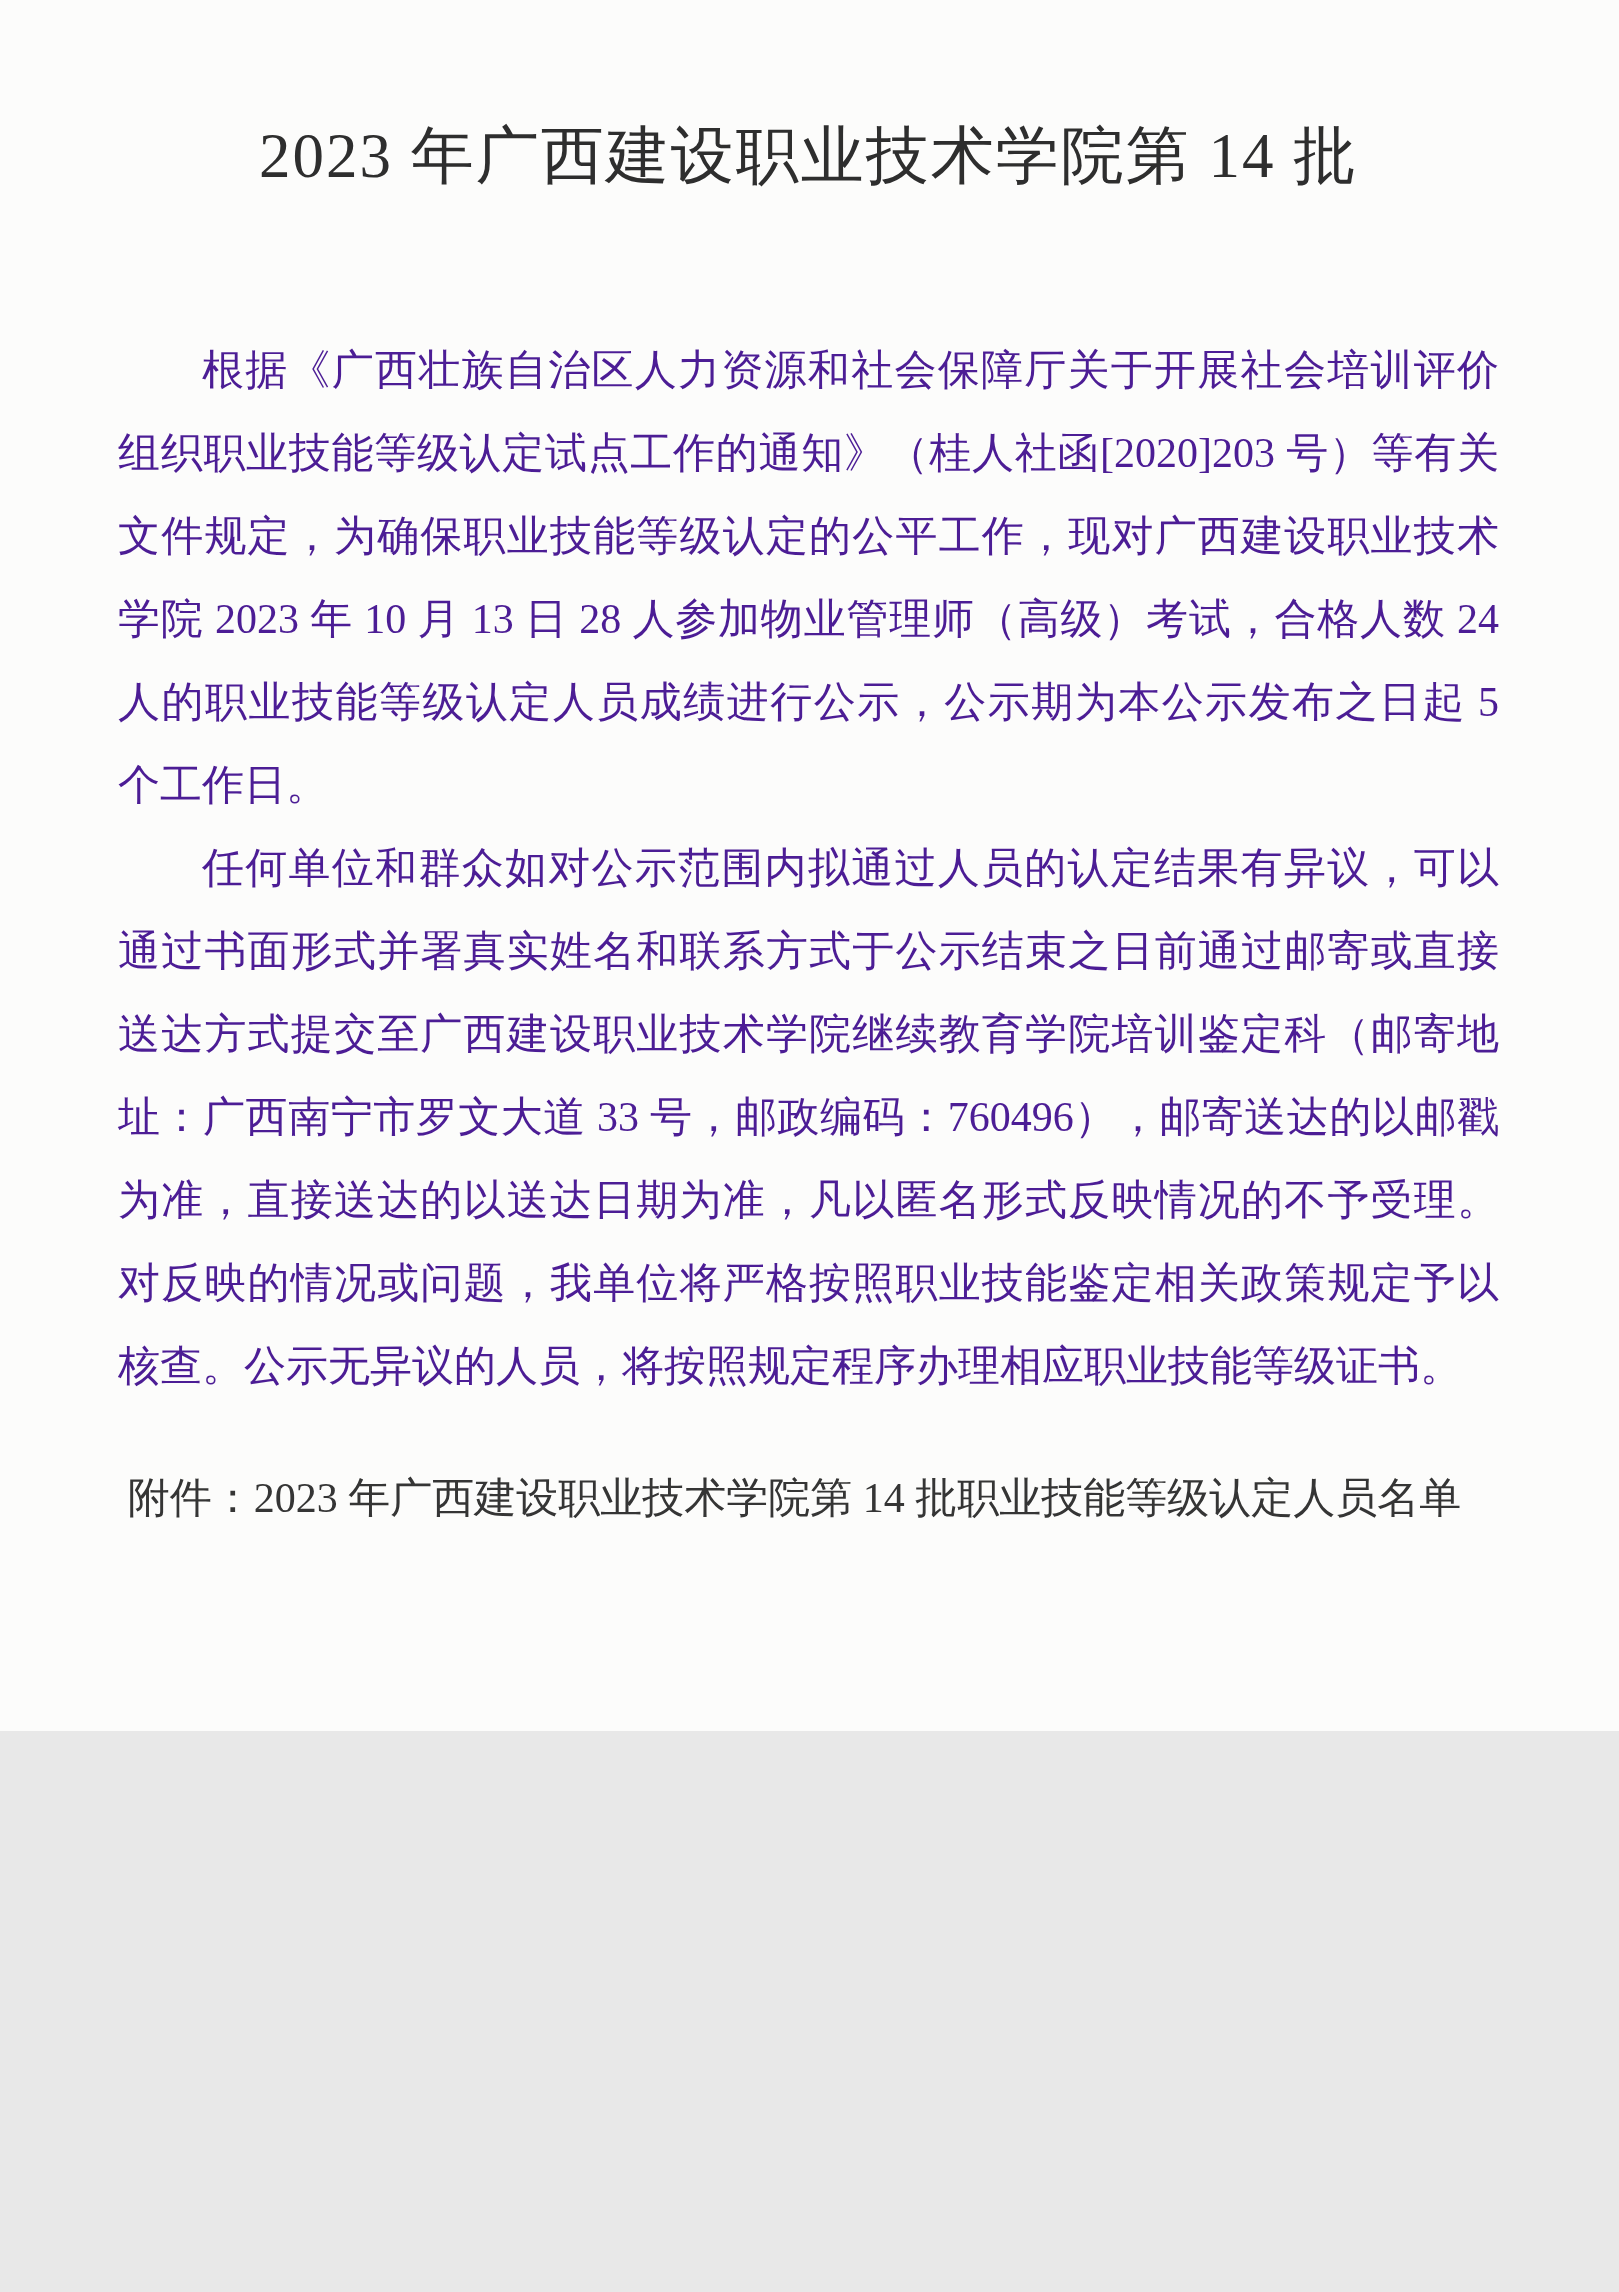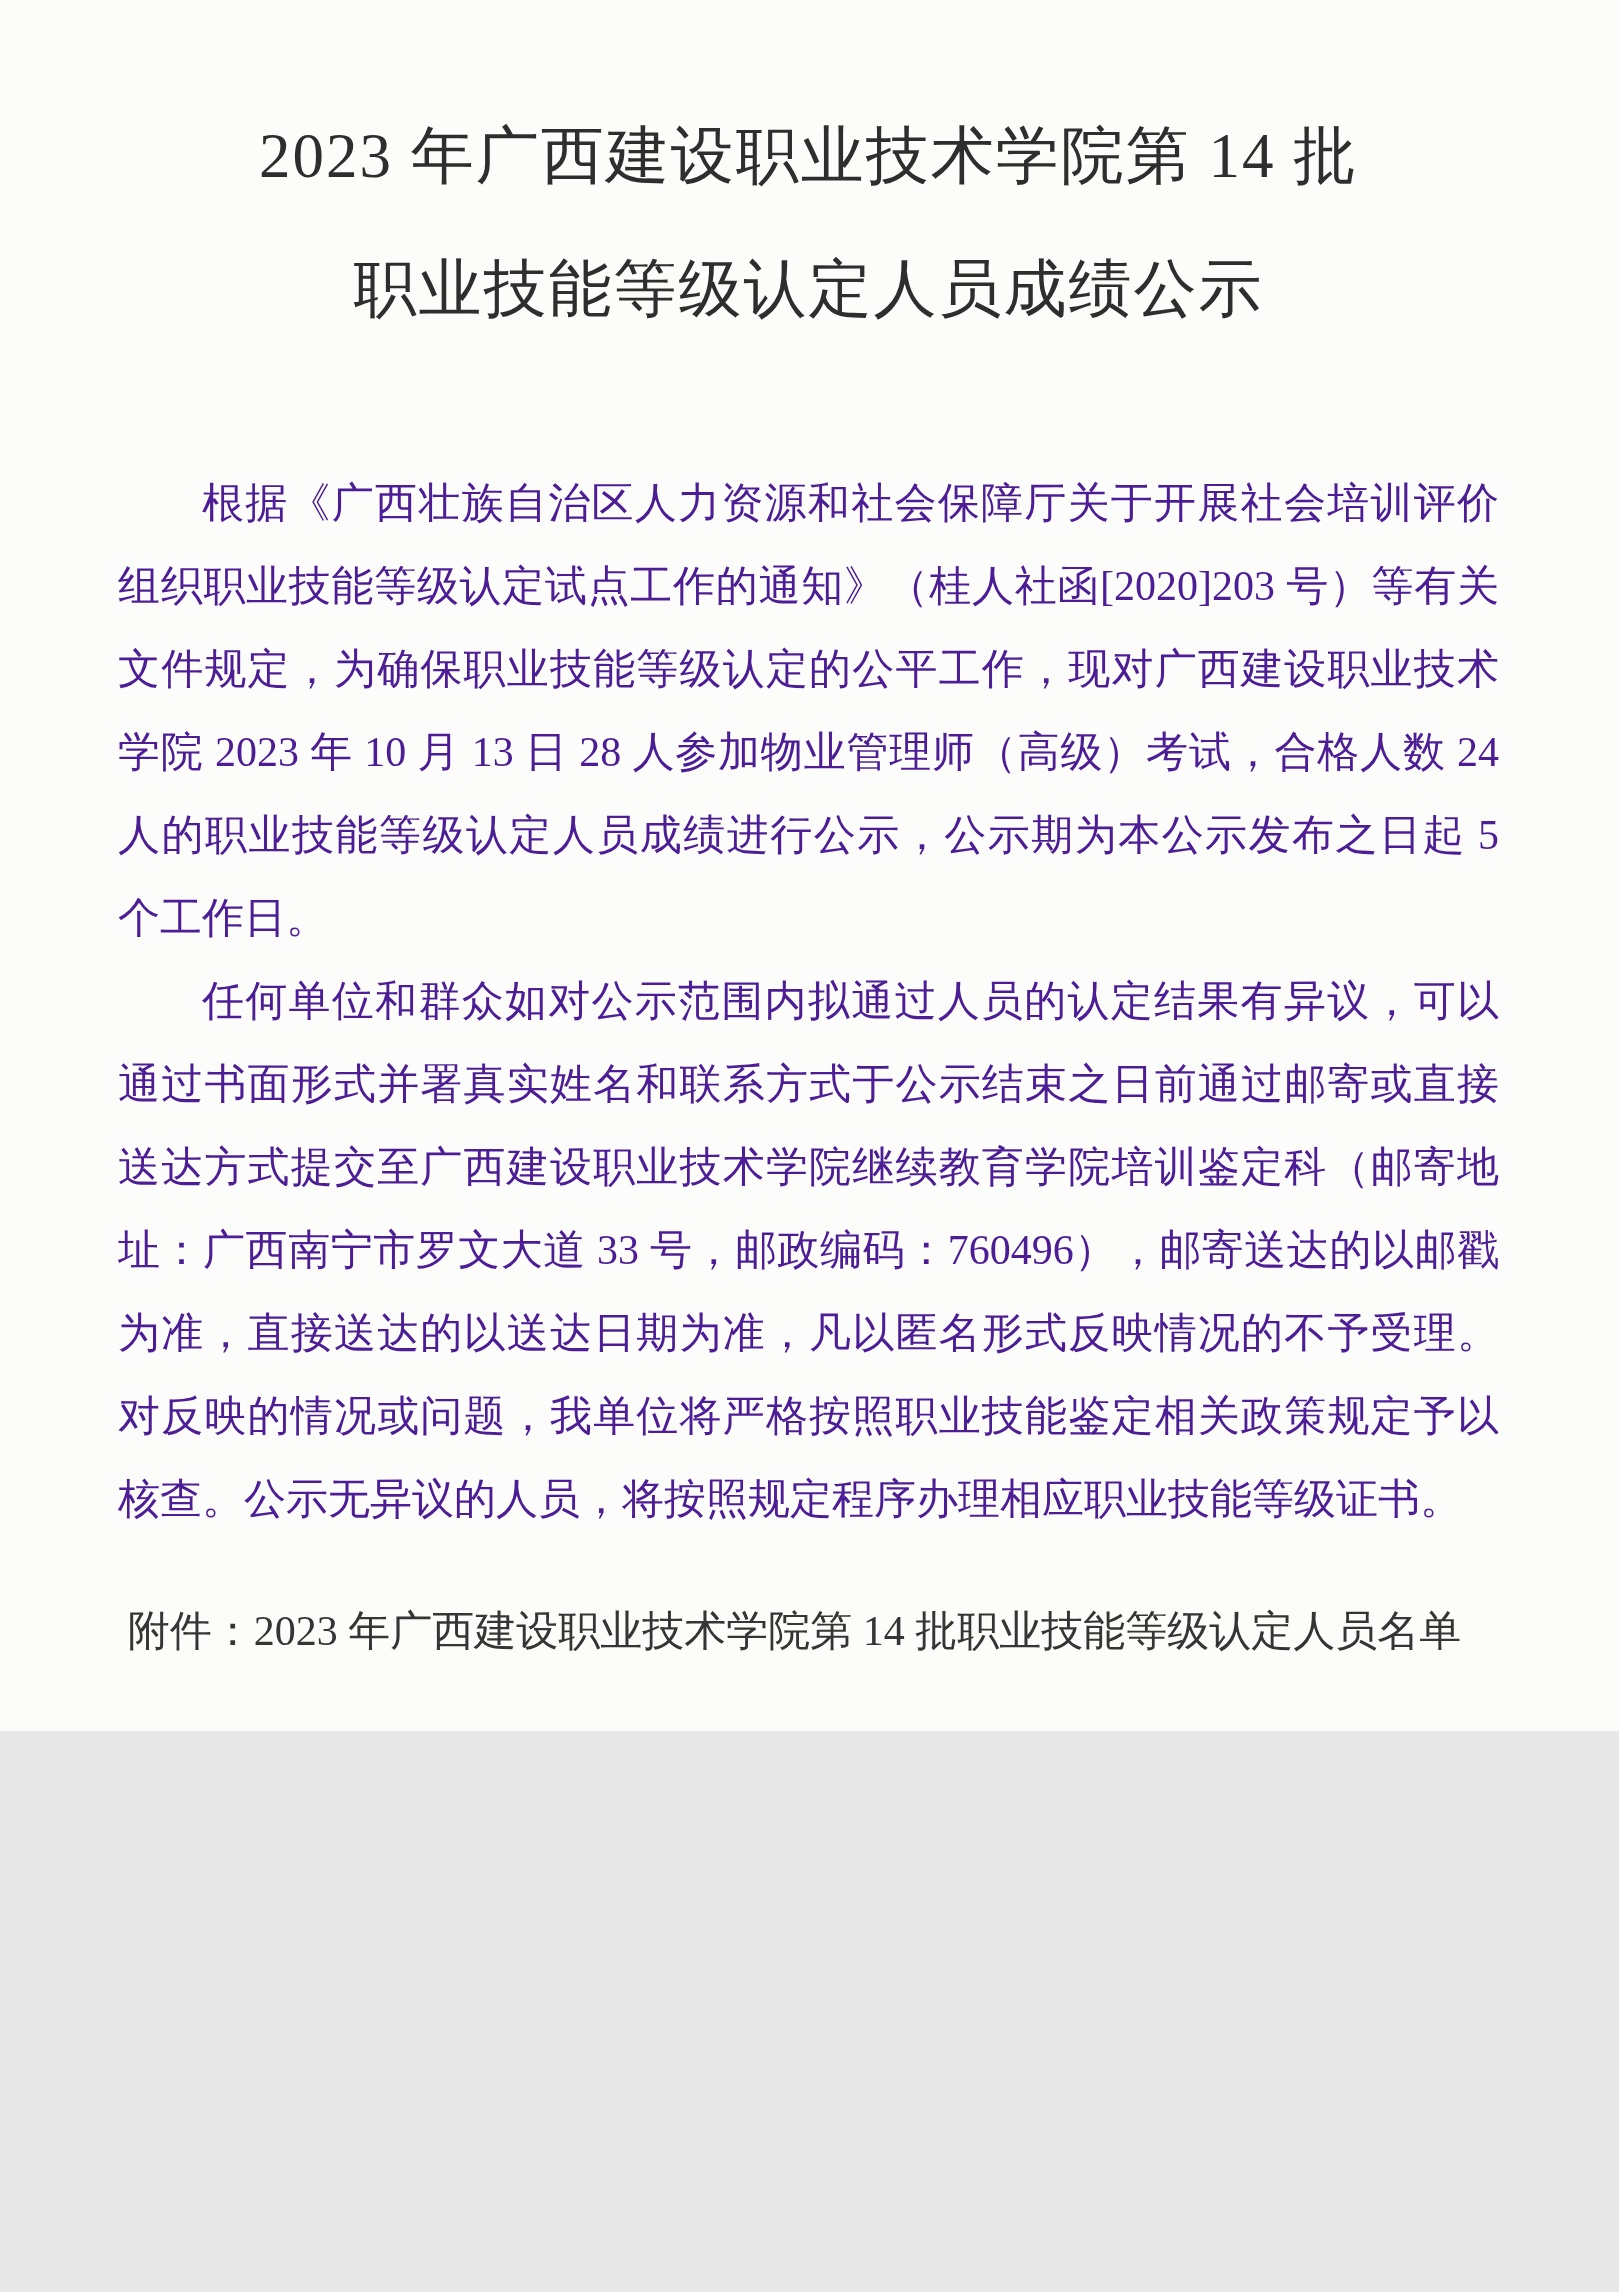--- a/index.html
+++ b/index.html
@@ -76,21 +76,20 @@
   }
 </style>
 </head>
 <body>
 
 <div class="page">
   <div class="content">
 
     <h1 class="doc-title">
       <span>2023 年广西建设职业技术学院第 14 批</span><br>
-      <span>职业技能等级认定人员成绩公示</span>
     </h1>
 
     <p class="body-par first">根据《广西壮族自治区人力资源和社会保障厅关于开展社会培训评价组织职业技能等级认定试点工作的通知》（桂人社函[2020]203 号）等有关文件规定，为确保职业技能等级认定的公平工作，现对广西建设职业技术学院 2023 年 10 月 13 日 28 人参加物业管理师（高级）考试，合格人数 24 人的职业技能等级认定人员成绩进行公示，公示期为本公示发布之日起 5 个工作日。</p>
     <p class="body-par">任何单位和群众如对公示范围内拟通过人员的认定结果有异议，可以通过书面形式并署真实姓名和联系方式于公示结束之日前通过邮寄或直接送达方式提交至广西建设职业技术学院继续教育学院培训鉴定科（邮寄地址：广西南宁市罗文大道 33 号，邮政编码：760496），邮寄送达的以邮戳为准，直接送达的以送达日期为准，凡以匿名形式反映情况的不予受理。对反映的情况或问题，我单位将严格按照职业技能鉴定相关政策规定予以核查。公示无异议的人员，将按照规定程序办理相应职业技能等级证书。</p>
 
 
     <p class="attachment-line">附件：2023 年广西建设职业技术学院第 14 批职业技能等级认定人员名单</p>
   </div>
 
   <svg class="stamp" viewBox="0 0 350 350" xmlns="http://www.w3.org/2000/svg">

